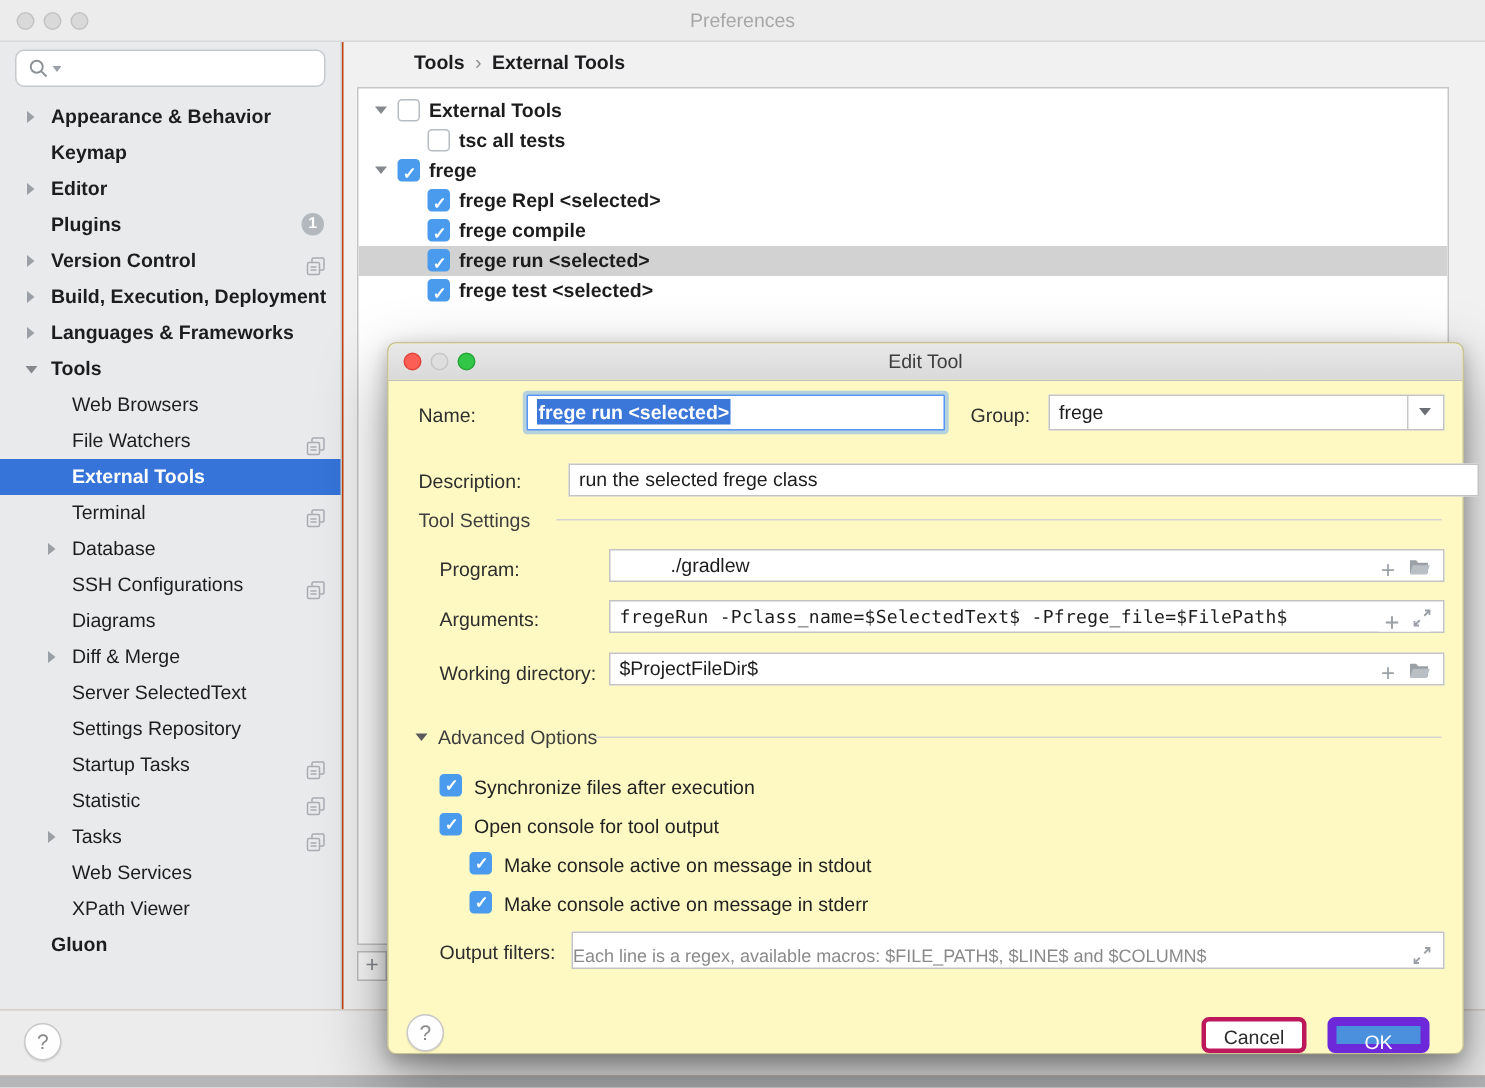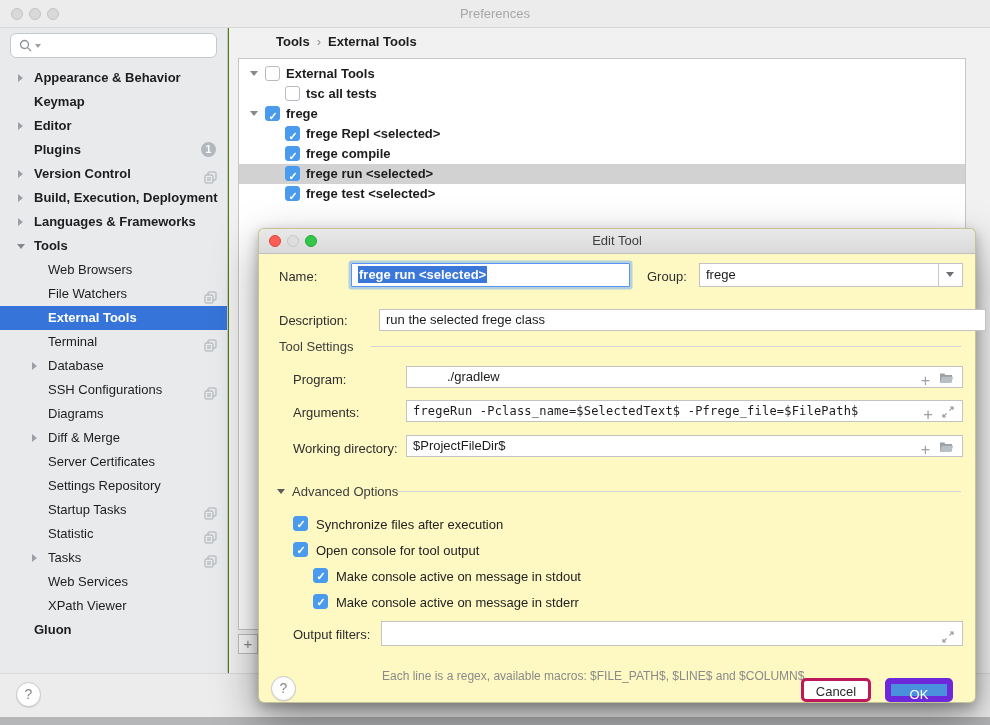--- a/index.html
+++ b/index.html
@@ -1,21 +1,21 @@
 <!DOCTYPE html>
 <html><head>
 <meta charset="utf-8">
 <style>
   * { margin:0; padding:0; box-sizing:border-box; }
   html,body { width:990px; height:725px; }
   body { position:relative; font-family:"Liberation Sans",sans-serif; background:#b4b6b8; overflow:hidden;
          -webkit-font-smoothing:antialiased; }
 
   
-  .win { position:absolute; left:0; top:0; width:990px; height:717px; background:#4d7c0f; border-bottom:1px solid #9c9c9c; }
+  .win { position:absolute; left:0; top:0; width:990px; height:717px; background:#c2410c; border-bottom:1px solid #9c9c9c; }
   .titlebar { position:absolute; top:0; left:0; right:0; height:28px; background:#ececec; border-bottom:1px solid #d8d8d8; }
   .tl { position:absolute; top:8px; width:12px; height:12px; border-radius:50%; background:#d9d9d9; border:1px solid #c3c3c3; }
   .tl.p1{left:11px}.tl.p2{left:29px}.tl.p3{left:47px}
   .win-title { position:absolute; top:6px; left:0; right:0; text-align:center; font-size:13px; color:#a7a7a7; }
 
   
   .sidebar { position:absolute; top:28px; left:0; width:228px; height:645px; background:#e8eaec; border-right:1px solid #c9c9c9; }
   .search-box { position:absolute; top:5px; left:10px; width:207px; height:25px; background:#fff; border:1px solid #c4c9cd; border-radius:6px; }
   .search-box svg { position:absolute; left:8px; top:5px; }
   .search-caret { position:absolute; left:24px; top:10px; width:0; height:0; border-left:3.5px solid transparent; border-right:3.5px solid transparent; border-top:4px solid #9aa0a5; }
@@ -177,21 +177,21 @@
             </svg></span>
         </div>
       <div class="srow child">
           <span class="lbl">Diagrams</span>
         </div>
       <div class="srow child">
           <span class="tri"></span>
           <span class="lbl">Diff &amp; Merge</span>
         </div>
       <div class="srow child">
-          <span class="lbl">Server Certificates</span>
+          <span class="lbl">Server SelectedText</span>
         </div>
       <div class="srow child">
           <span class="lbl">Settings Repository</span>
         </div>
       <div class="srow child">
           <span class="lbl">Startup Tasks</span>
           <span class="sync"><svg width="13" height="13" viewBox="0 0 13 13">
               <rect x="4" y="1" width="8" height="8" rx="1" fill="none" stroke="#a8adb2"></rect>
               <rect x="1" y="4" width="8" height="8" rx="1" fill="#e8eaec" stroke="#a8adb2"></rect>
               <path d="M3 7h4M3 9h4" stroke="#a8adb2" stroke-width="1"></path>
@@ -354,18 +354,18 @@
 
   <div class="flabel" style="left:34px; top:398px;">Output filters:</div>
   <div class="tfield" style="left:122px; top:392px; width:582px; height:25px; line-height:23px;">
     <span></span>
     <span class="ficons" style="top:5px;">
       <span><svg width="12" height="12" viewBox="0 0 12 12" stroke="#9aa0a6" fill="none" stroke-width="1.2">
             <path d="M7.5 4.5L11 1M8 1h3v3M4.5 7.5L1 11M1 8v3h3"></path>
           </svg></span>
     </span>
   </div>
-  <div class="note" style="left:123px; top:440px;">Each line is a regex, available macros: $FILE_PATH$, $LINE$ and $COLUMN$</div>
+  <div class="note" style="left:123px; top:401px;">Each line is a regex, available macros: $FILE_PATH$, $LINE$ and $COLUMN$</div>
 
   <div class="help-btn">?</div>
   <div class="btn cancel">Cancel</div>
   <div class="btn ok">OK</div>
 </div>
 
 </body></html>

